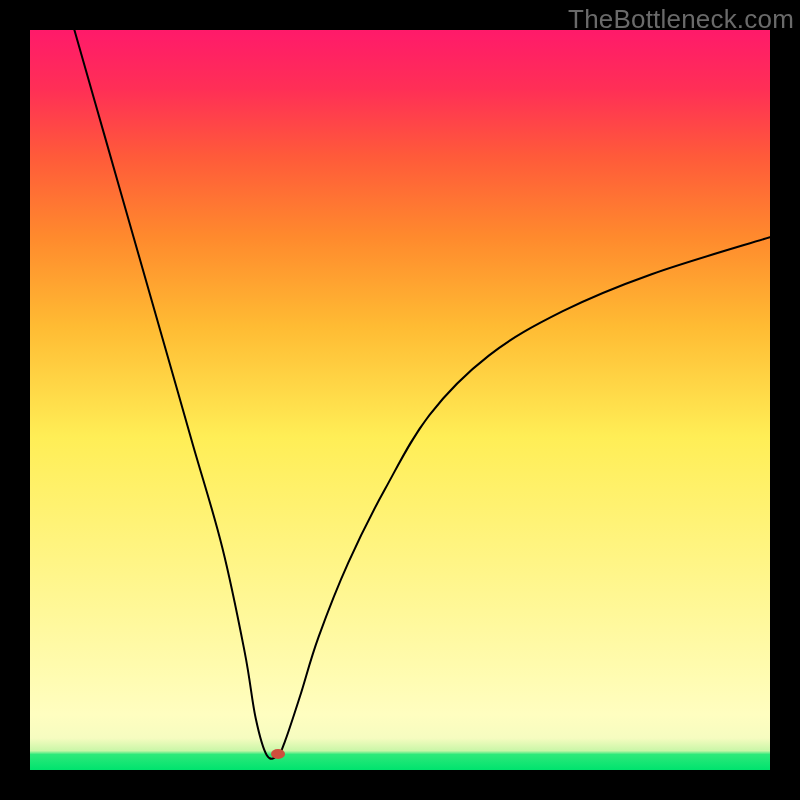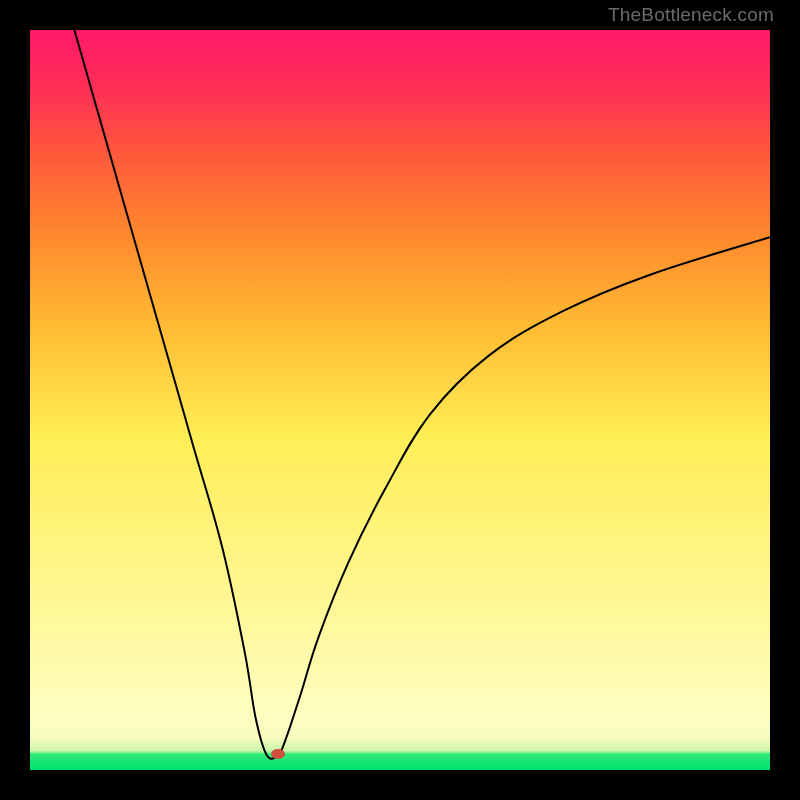--- a/index.html
+++ b/index.html
@@ -12,23 +12,23 @@
     font-family: Arial, Helvetica, sans-serif;
   }
   .frame {
     position: relative;
     width: 800px;
     height: 800px;
   }
   .watermark {
     position: absolute;
     top: 4px;
-    right: 26px;
+    right: 6px;
     color: #6a6a6a;
-    font-size: 19px;
+    font-size: 26px;
     font-weight: 400;
     letter-spacing: 0.2px;
     z-index: 20;
   }
   .plot-area {
     position: absolute;
     left: 30px;
     top: 30px;
     width: 740px;
     height: 740px;

